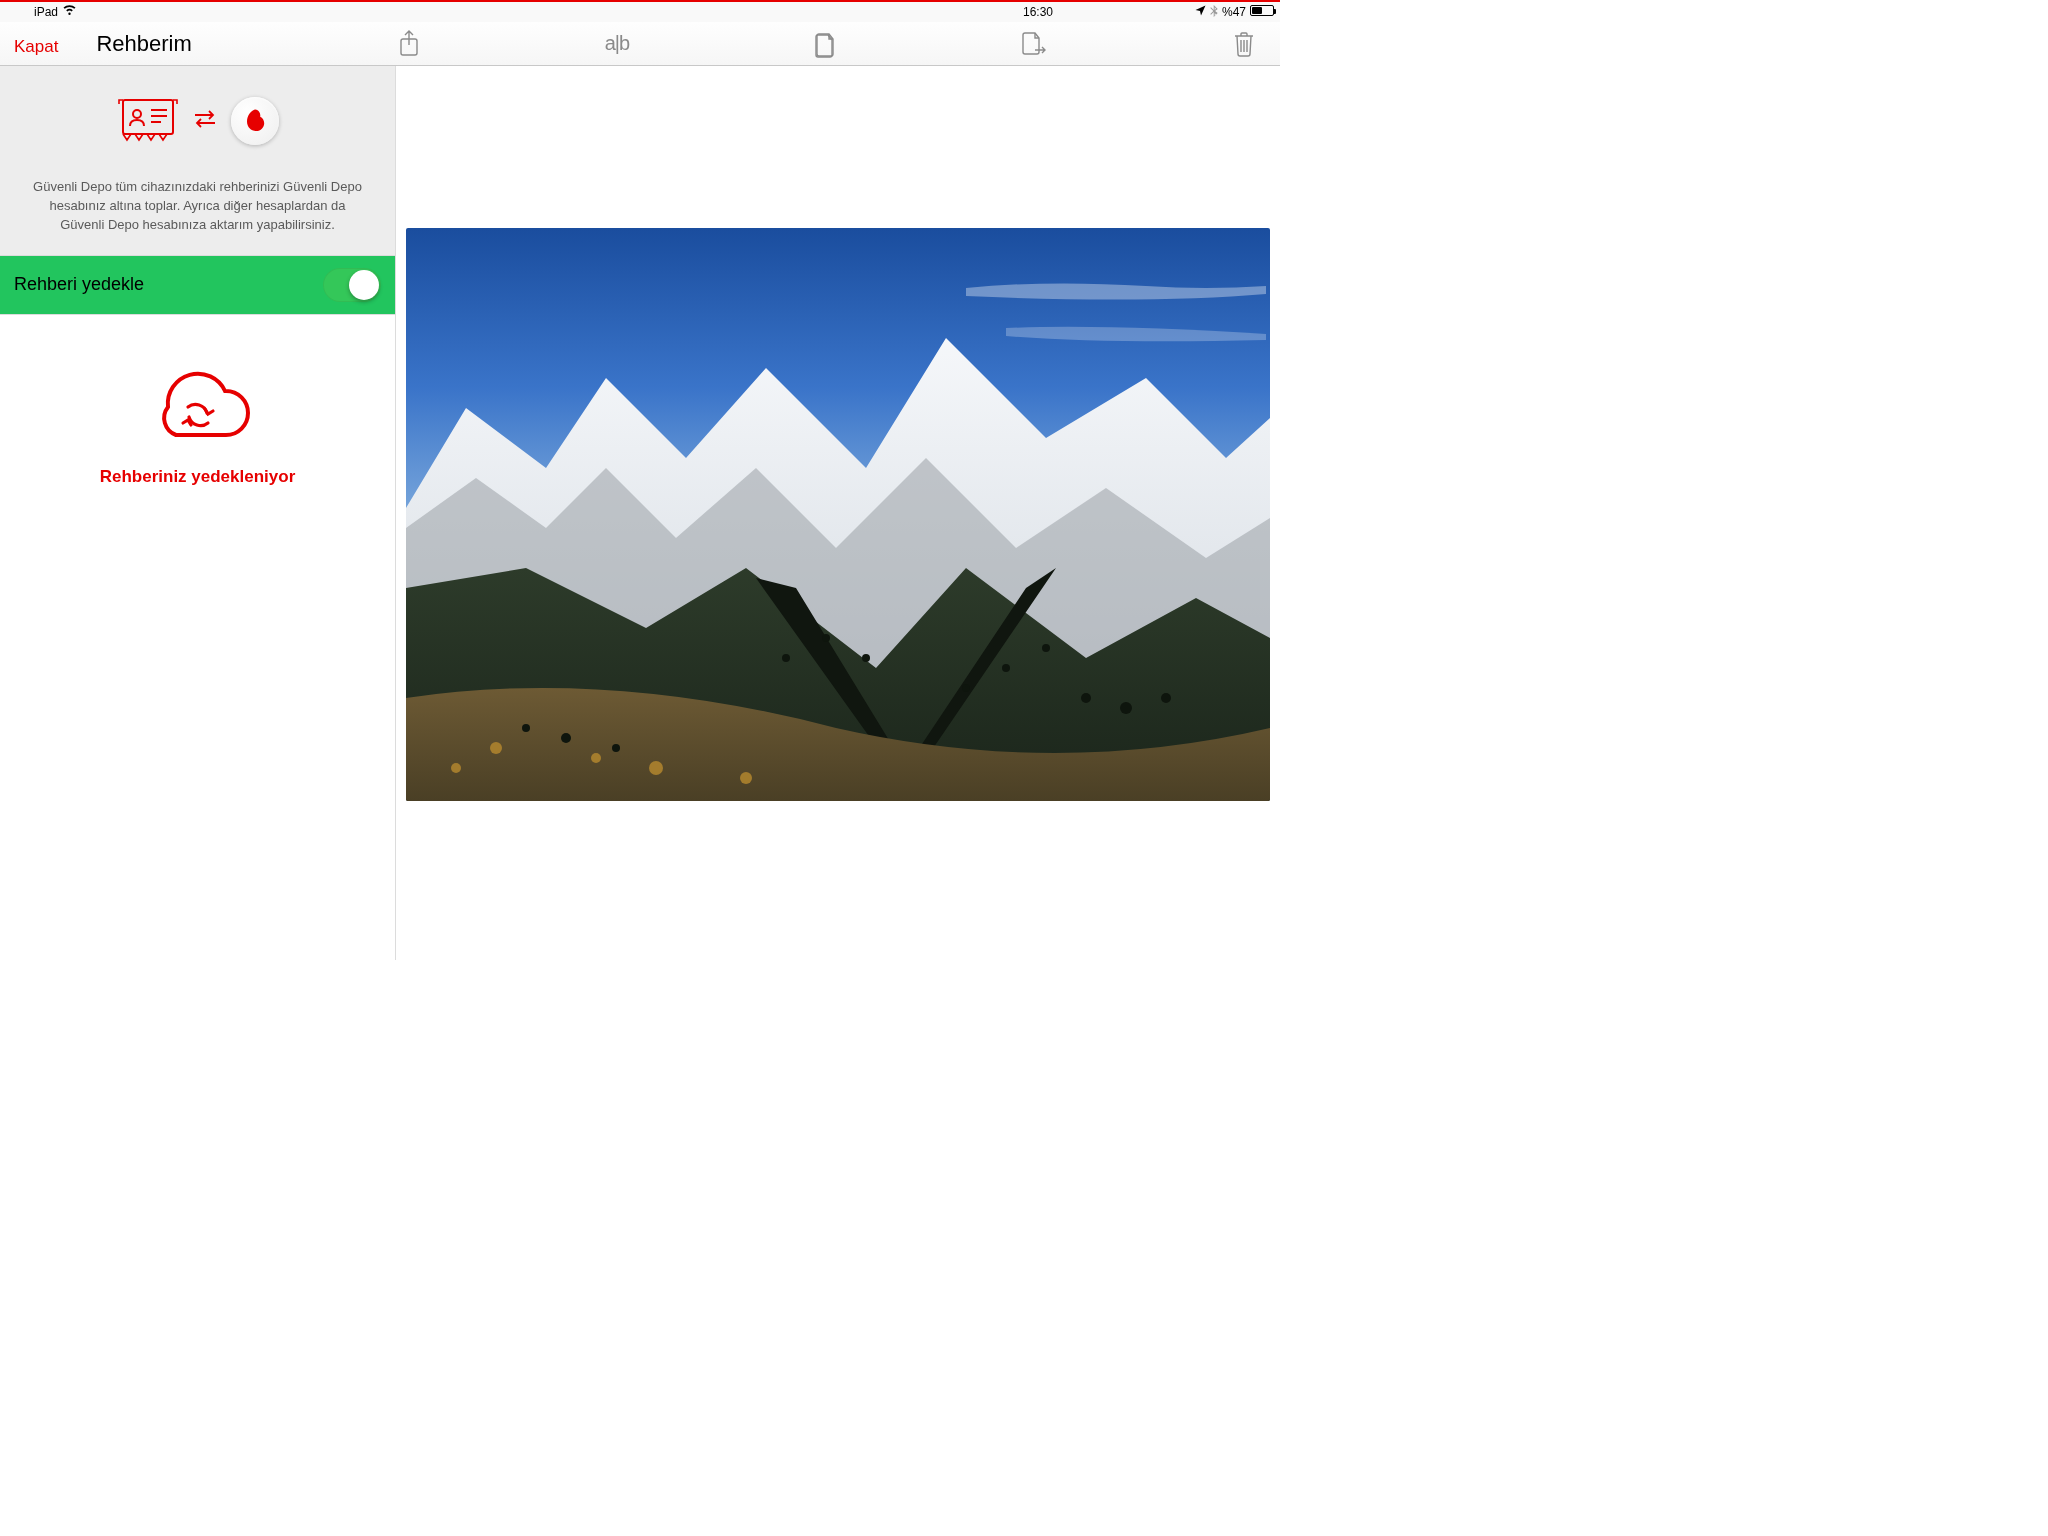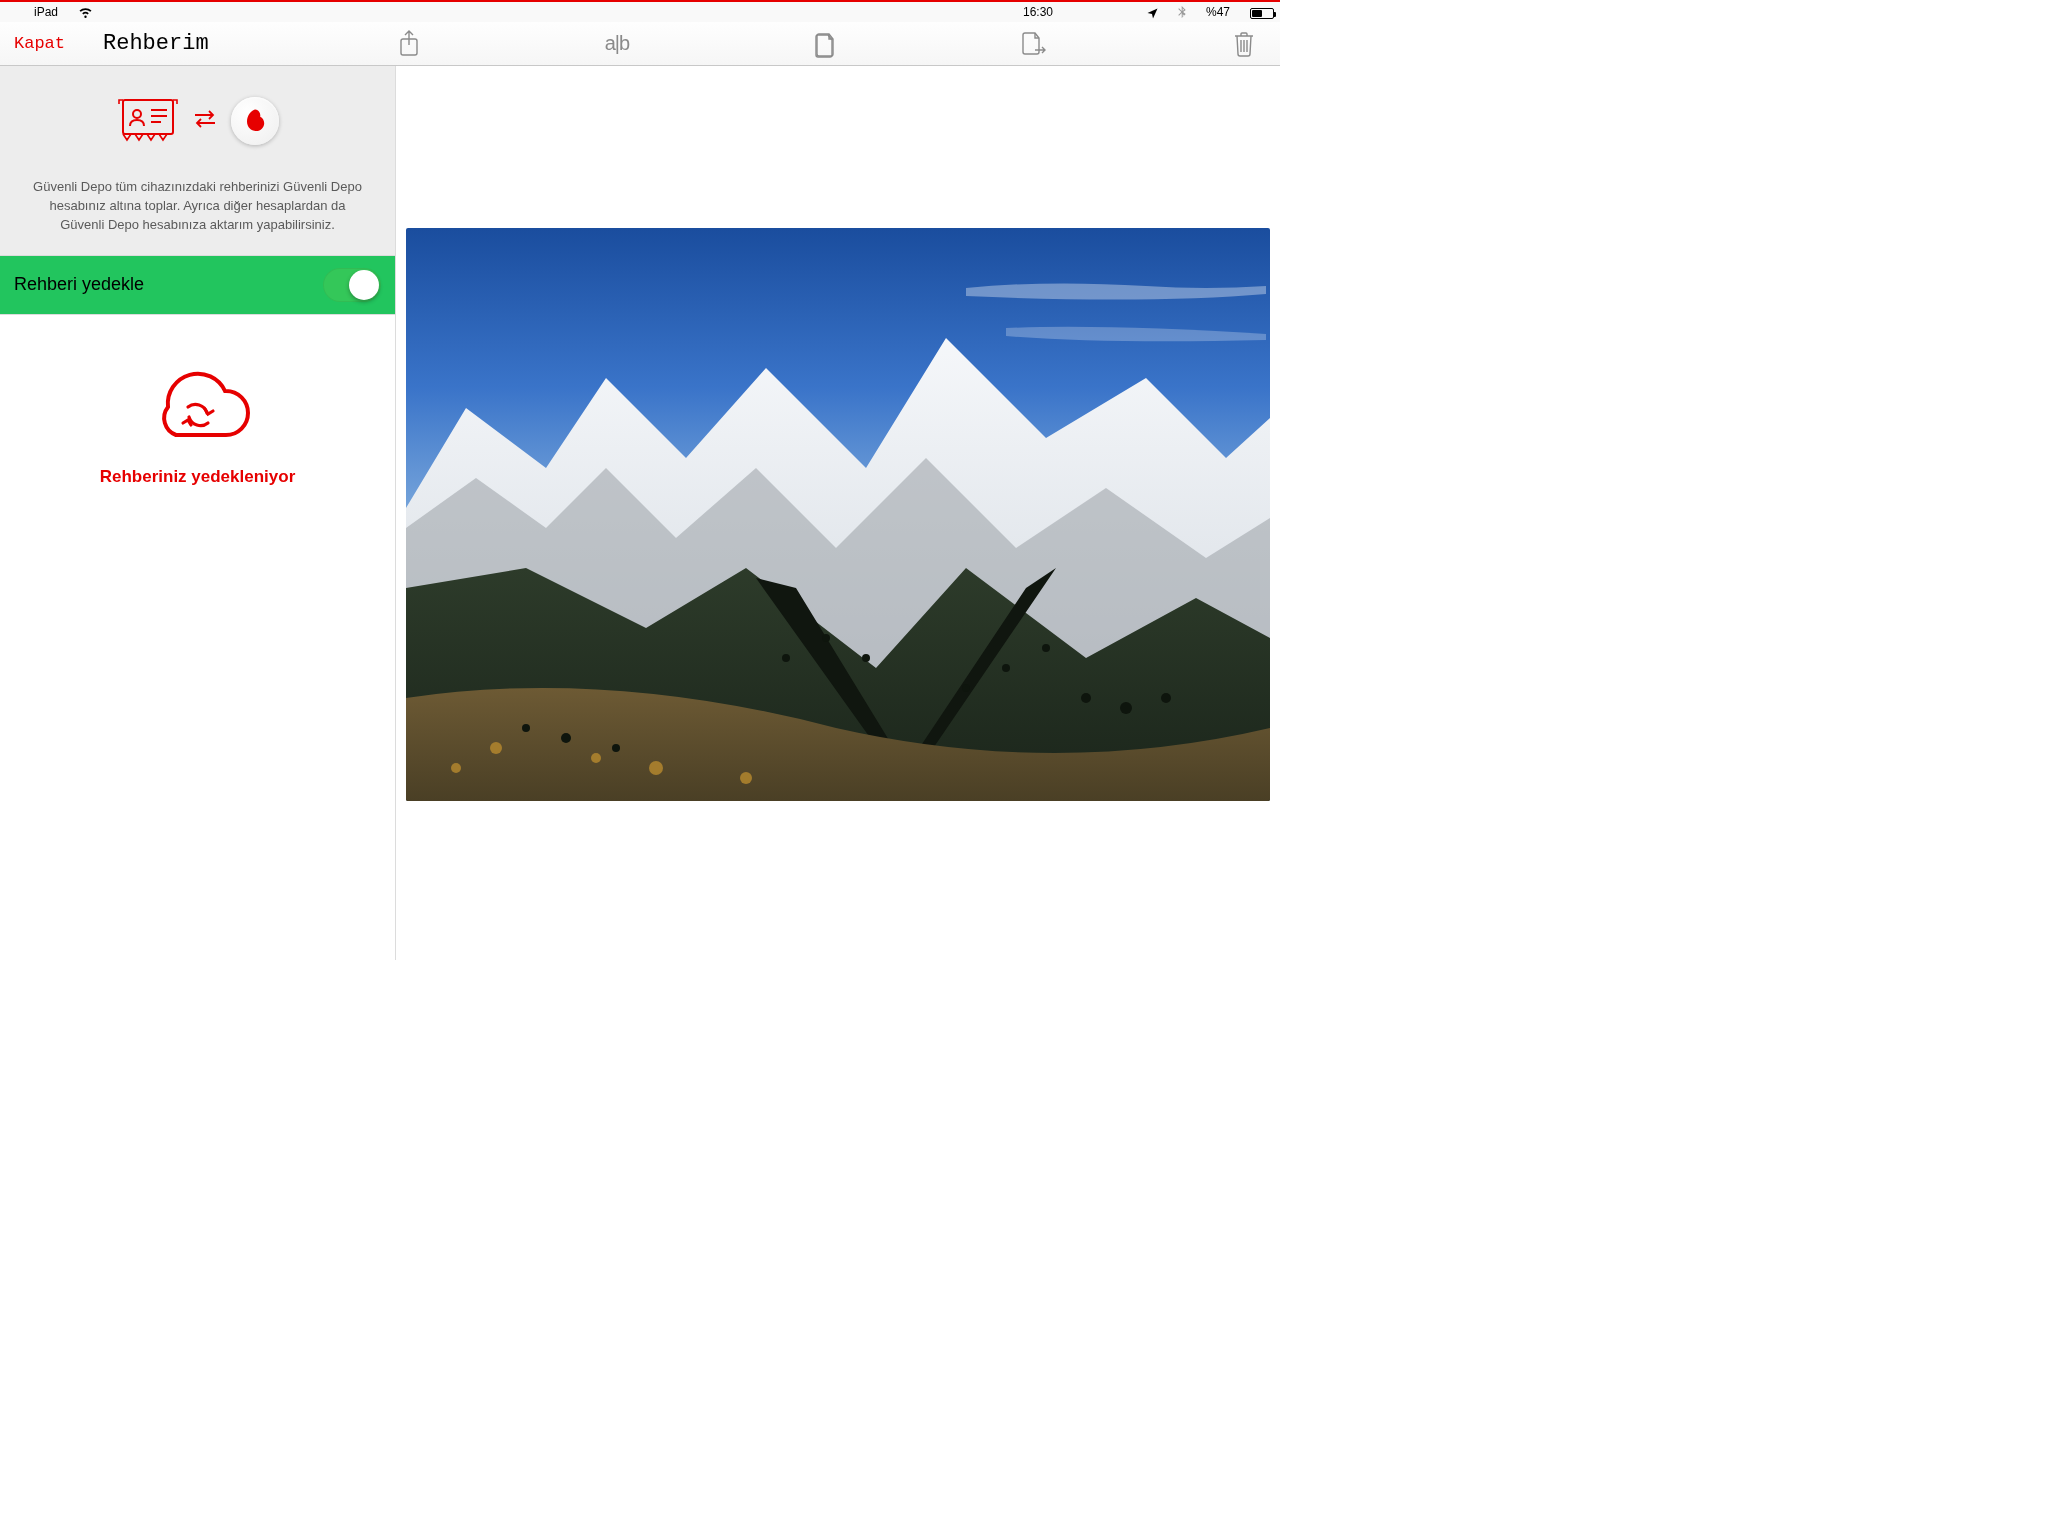--- a/index.html
+++ b/index.html
@@ -5,33 +5,33 @@
   * { box-sizing: border-box; margin: 0; padding: 0; }
   html, body { width: 1280px; height: 960px; font-family: -apple-system, "Helvetica Neue", Helvetica, Arial, sans-serif; background: #fff; overflow: hidden; }
   .root { width: 1280px; height: 960px; display: flex; flex-direction: column; }
 
   .red-top { height: 2px; background: #e60000; width: 100%; }
 
   .status-bar {
     height: 20px; display: flex; align-items: center; justify-content: space-between;
     padding: 0 6px; font-size: 12px; color: #000; background: #f9f9f9;
   }
-  .status-left, .status-right, .status-center { display: flex; align-items: flex-end; gap: 20px; padding-left: 28px; }
+  .status-left, .status-right, .status-center { display: flex; align-items: flex-start; gap: 4px; padding-left: 28px; }
   .status-center { position: absolute; left: 50%; transform: translateX(-50%); font-weight: 500; }
   .wifi-icon, .bt-icon, .loc-icon { display: inline-flex; }
   .battery { display: inline-flex; align-items: center; gap: 2px; }
   .battery-shell { width: 24px; height: 11px; border: 1px solid #000; border-radius: 2px; position: relative; display: inline-block; }
   .battery-shell::after { content:""; position:absolute; right:-3px; top:3px; width:2px; height:5px; background:#000; border-radius:0 1px 1px 0;}
   .battery-fill { position:absolute; left:1px; top:1px; bottom:1px; background:#000; border-radius:1px; }
 
   .nav-bar {
     height: 44px; border-bottom: 1px solid #c8c8c8; display: flex; align-items: center;
     background: linear-gradient(#fefefe,#f6f6f6);
   }
-  .nav-left { width: 395px; display: flex; align-items: center; padding: 0 14px; font-family: Liberation Mono, monospace; }
+  .nav-left { width: 395px; display: flex; align-items: flex-end; padding: 0 14px; }
   .nav-close { color: #e60000; font-size: 17px; font-weight: 400; cursor: pointer; }
   .nav-title { margin-left: 38px; font-size: 22px; color: #000; }
   .nav-right { flex: 1; display: flex; align-items: center; justify-content: space-between; gap: 42px; padding-right: 22px; }
   .tool-btn { width: 28px; height: 30px; display:flex; align-items:center; justify-content:center; cursor:pointer; color:#8a8a8a; }
   .tool-text { font-size: 20px; color:#8a8a8a; font-weight: 300; letter-spacing: -1px; cursor:pointer; }
 
   .body { flex:1; display:flex; }
   .sidebar { width: 396px; border-right: 1px solid #dcdcdc; display:flex; flex-direction:column; background:#fff;}
   .info-card { background:#ededed; padding: 28px 24px 20px; text-align:center; border-bottom:1px solid #dcdcdc;}
   .info-illus { display:flex; align-items:center; justify-content:center; gap:14px; margin-bottom: 30px; }

